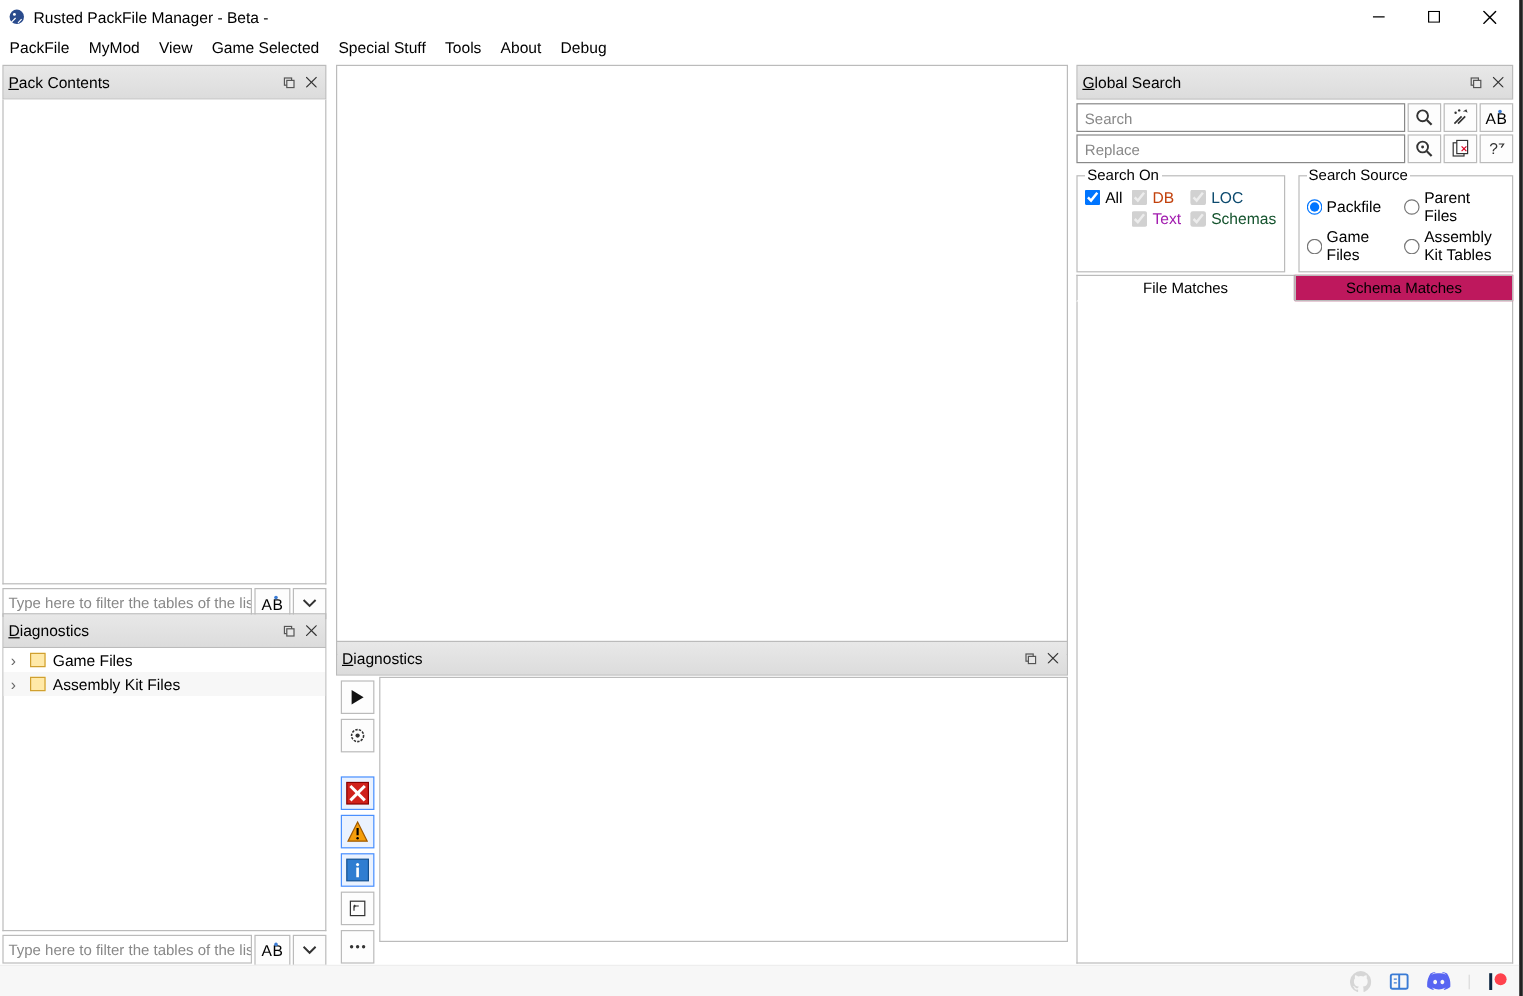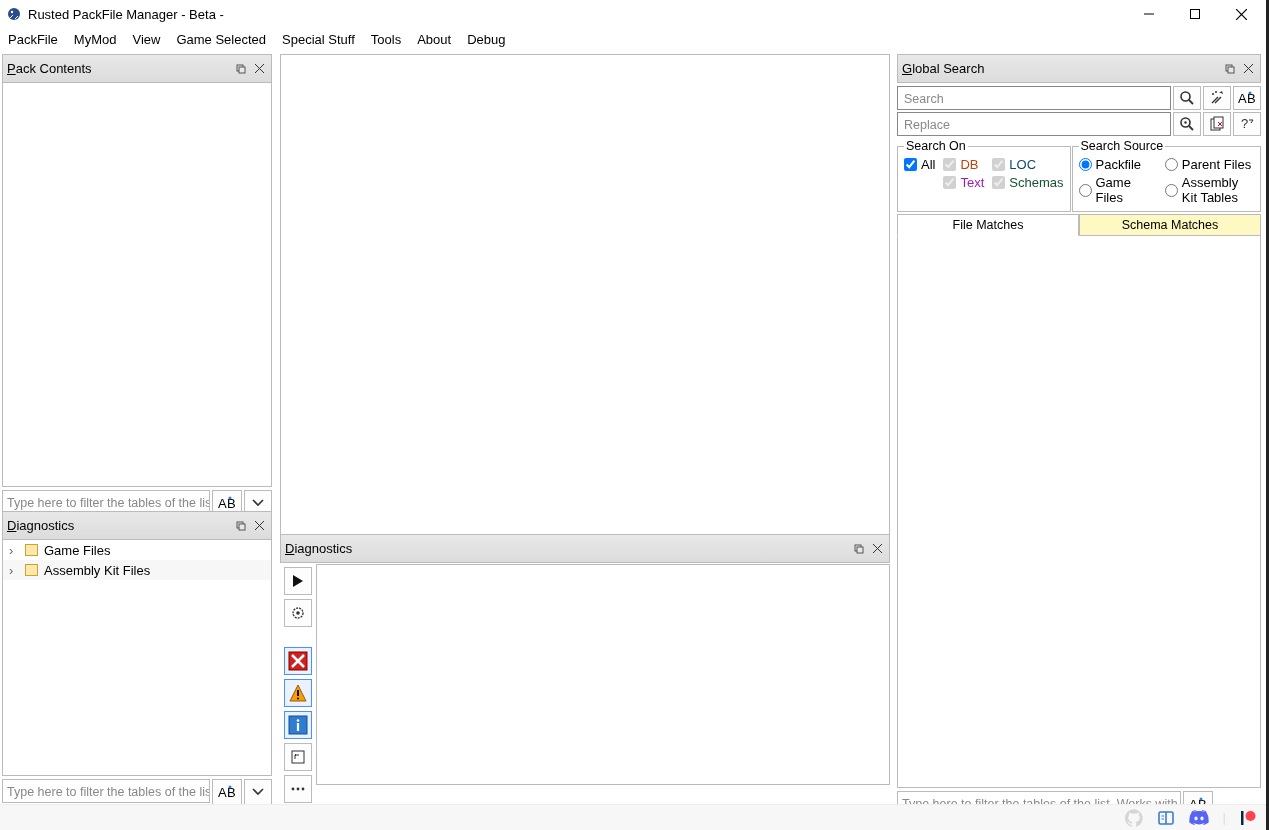--- a/index.html
+++ b/index.html
@@ -24,21 +24,21 @@
 .expander { width:10px; color:#666;}
 .folder-ico { width:13px; height:12px; border:1px solid #d0a030; background:#ffe9a8; display:inline-block;}
 .diag-btn { width:28px; height:28px; border:1px solid #bbb; margin:4px 4px 0 4px; display:flex; align-items:center; justify-content:center; background:#fdfdfd;}
 .diag-btn.sel { border:1px solid #4a90ff; background:#eaf2ff;}
 .gs-input { border:1px solid #888; height:24px; padding:0 6px; color:#888; font-size:12.5px; line-height:24px;}
 .gs-btn { border:1px solid #bbb; height:24px; width:28px; display:flex; align-items:center; justify-content:center; background:#fdfdfd;}
 fieldset { border:1px solid #bbb; margin:0; padding:4px 6px 6px 6px;}
 legend { font-size:12.5px; padding:0 2px;}
 .chk, .rdo { display:flex; align-items:center; gap:4px; font-size:12.5px;}
 .chk input, .rdo input { margin:0;}
-.tab { height:22px; border:1px solid #bbb; display:flex; align-items:center; justify-content:center; font-size:12.5px; background:#fef9c3;}
+.tab { height:22px; border:1px solid #bbb; display:flex; align-items:center; justify-content:center; font-size:12.5px; background:#be185d;}
 .tab.active { background:#fff; border-bottom:1px solid #fff;}
 .statusbar { position:absolute; bottom:0; left:0; right:0; height:26px; background:#f7f7f7; display:flex; align-items:center; justify-content:flex-end; padding:0 10px; gap:14px; border-top:1px solid #eee;}
 .underline-first::first-letter { text-decoration: underline; }
 svg { display:block; }
 select { border:1px solid #bbb; height:26px; font-size:12.5px; background:#fdfdfd;}
 input[type=checkbox], input[type=radio]{width:13px;height:13px;}
 input[type=checkbox]:disabled + span, .chk.dis span {color:#999;}
 </style>
 </head>
 <body>
@@ -294,21 +294,21 @@
           </svg>
         </div>
       <div class="gs-btn">
           <svg width="16" height="16" viewBox="0 0 16 16">
             <text x="2" y="12" font-size="12" fill="#333">?</text>
             <path d="M10 4 L14 4 L12 7" fill="none" stroke="#333"></path>
           </svg>
         </div>
     </div>
 
-    <div style="display:flex; gap:1px; margin-top:3px;">
+    <div style="display:flex; gap:11px; margin-top:3px;">
       <fieldset style="flex:1;">
         <legend>Search On</legend>
         <div style="display:grid; grid-template-columns:auto auto auto; gap:3px 8px;">
           <label class="chk">
               <input type="checkbox" checked="" style="">
               <span>All</span>
             </label>
           <label class="chk">
               <input type="checkbox" checked="" disabled="" style="">
               <span style="color:#c2410c">DB</span>

